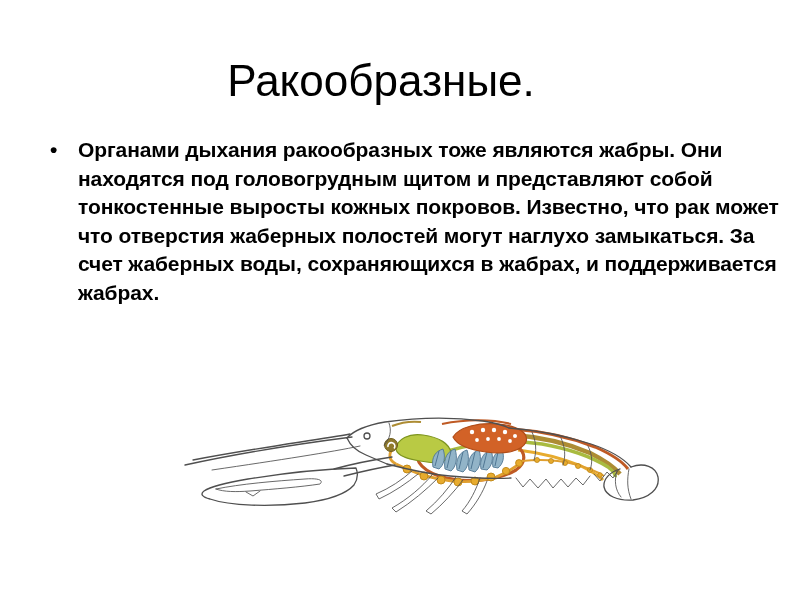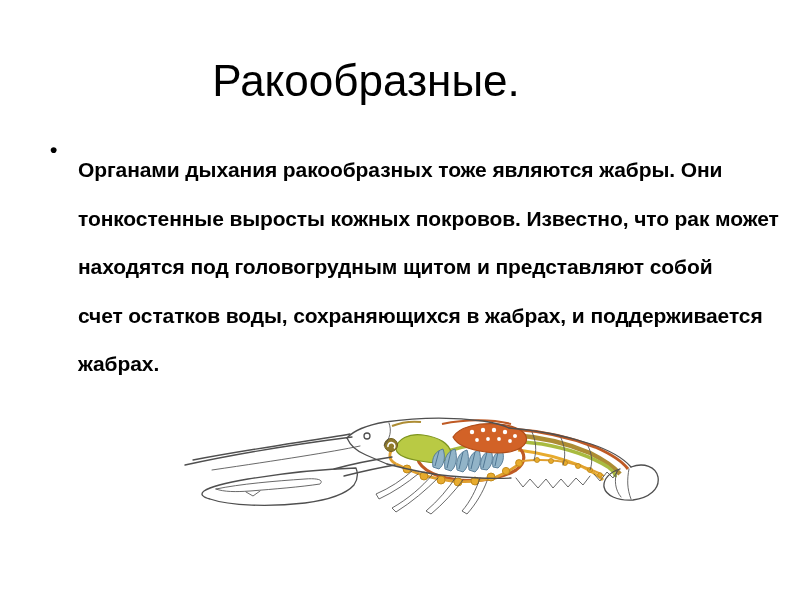--- a/index.html
+++ b/index.html
@@ -18,60 +18,61 @@
     --slide-bg:#ffffff;
   }
   *{margin:0;padding:0;box-sizing:border-box;}
   html,body{width:800px;height:600px;}
   body{font-family:"Liberation Sans", sans-serif;background:#888;}
   .slide{
     position:relative;width:800px;height:600px;
     background:var(--slide-bg);overflow:hidden;
   }
   .title{
-    position:absolute;top:56px;left:0;width:732px;
+    position:absolute;top:56px;left:15px;width:732px;
     text-align:center;
     font-size:44px;font-weight:400;line-height:1.15;
     color:var(--text-black);
     font-family:"Liberation Sans", sans-serif;
   }
   .body-block{
     position:absolute;top:136px;left:40px;width:720px;
     display:flex;align-items:flex-start;
     color:var(--text-black);
   }
   .bullet{
     flex:0 0 38px;width:38px;padding-left:10px;
     font-size:21px;font-weight:700;line-height:28.5px;
   }
   .lines{
     font-size:21px;font-weight:700;line-height:28.5px;
     letter-spacing:-0.1px;
   }
-  .lines span{display:block;white-space:nowrap;margin-top:20px;}
+  .lines span{display:block;white-space:nowrap;}
   .crayfish{
     position:absolute;left:180px;top:407px;width:480px;height:110px;
   }
   .crayfish .ol{fill:none;stroke:var(--outline);stroke-width:1.3;stroke-linecap:round;stroke-linejoin:round;}
   .crayfish .ol-thin{fill:none;stroke:var(--outline);stroke-width:1;stroke-linecap:round;stroke-linejoin:round;opacity:.85;}
 </style>
 </head>
 <body>
 
 <div class="slide">
 
   <h1 class="title">Ракообразные.</h1>
 
   <div class="body-block">
     <span class="bullet">•</span>
     <div class="lines">
       <span>Органами дыхания ракообразных тоже являются жабры. Они</span>
+      <span>находятся под головогрудным щитом и представляют собой</span>
       <span>тонкостенные выросты кожных покровов. Известно, что рак может</span>
-      <span>находятся под головогрудным щитом и представляют собой</span>
-      <span>счет остатков воды, сохраняющихся в жабрах, и поддерживается</span>
+      <span>что отверстия жаберных полостей могут наглухо замыкаться. За</span>
+      <span>счет жаберных воды, сохраняющихся в жабрах, и поддерживается</span>
       <span>жабрах.</span>
     </div>
   </div>
 
   <svg class="crayfish" viewBox="0 0 480 110" aria-hidden="true">
 
     <g>
       <path d="M262,17 C286,12 312,12 331,17" style="fill:none;stroke:var(--artery-rust);" stroke-width="2.2"></path>
       <path d="M212,19 C222,15 232,14 241,15" style="fill:none;stroke:var(--band-olive);" stroke-width="2"></path>
       <path d="M331,22 C362,24 392,31 415,40 C431,47 442,54 448,62" style="fill:none;stroke:var(--artery-rust);" stroke-width="3"></path>

